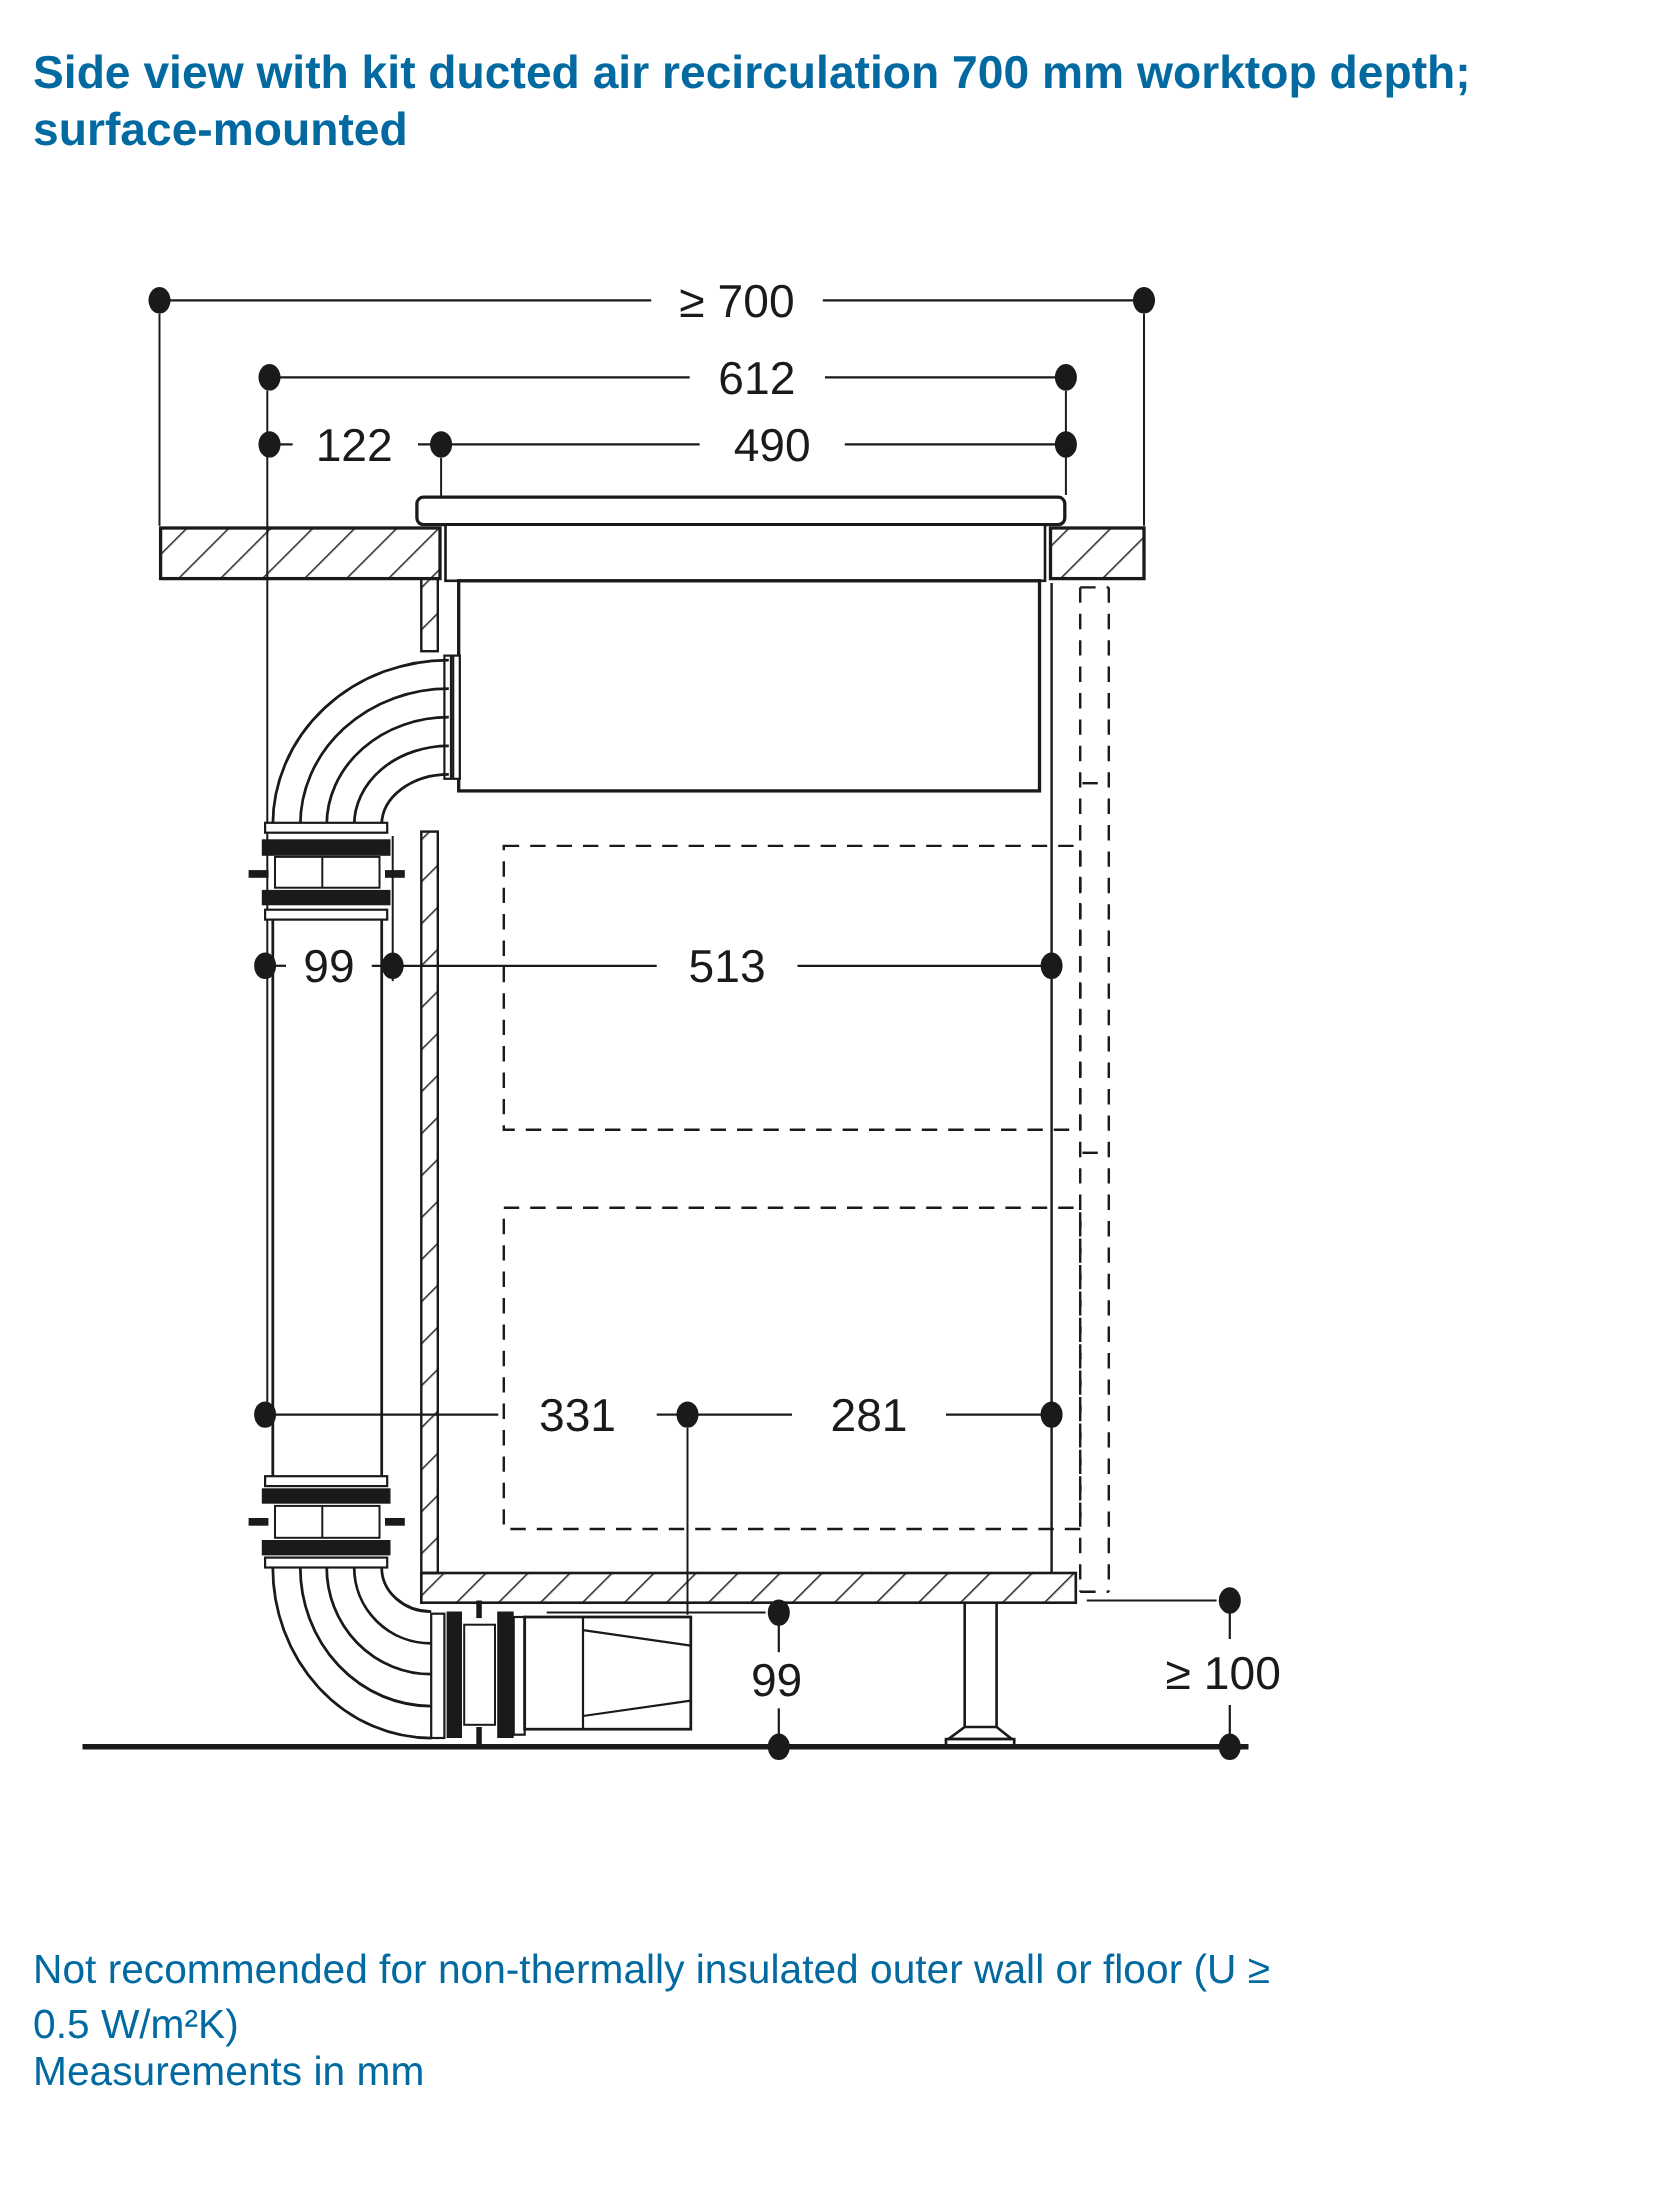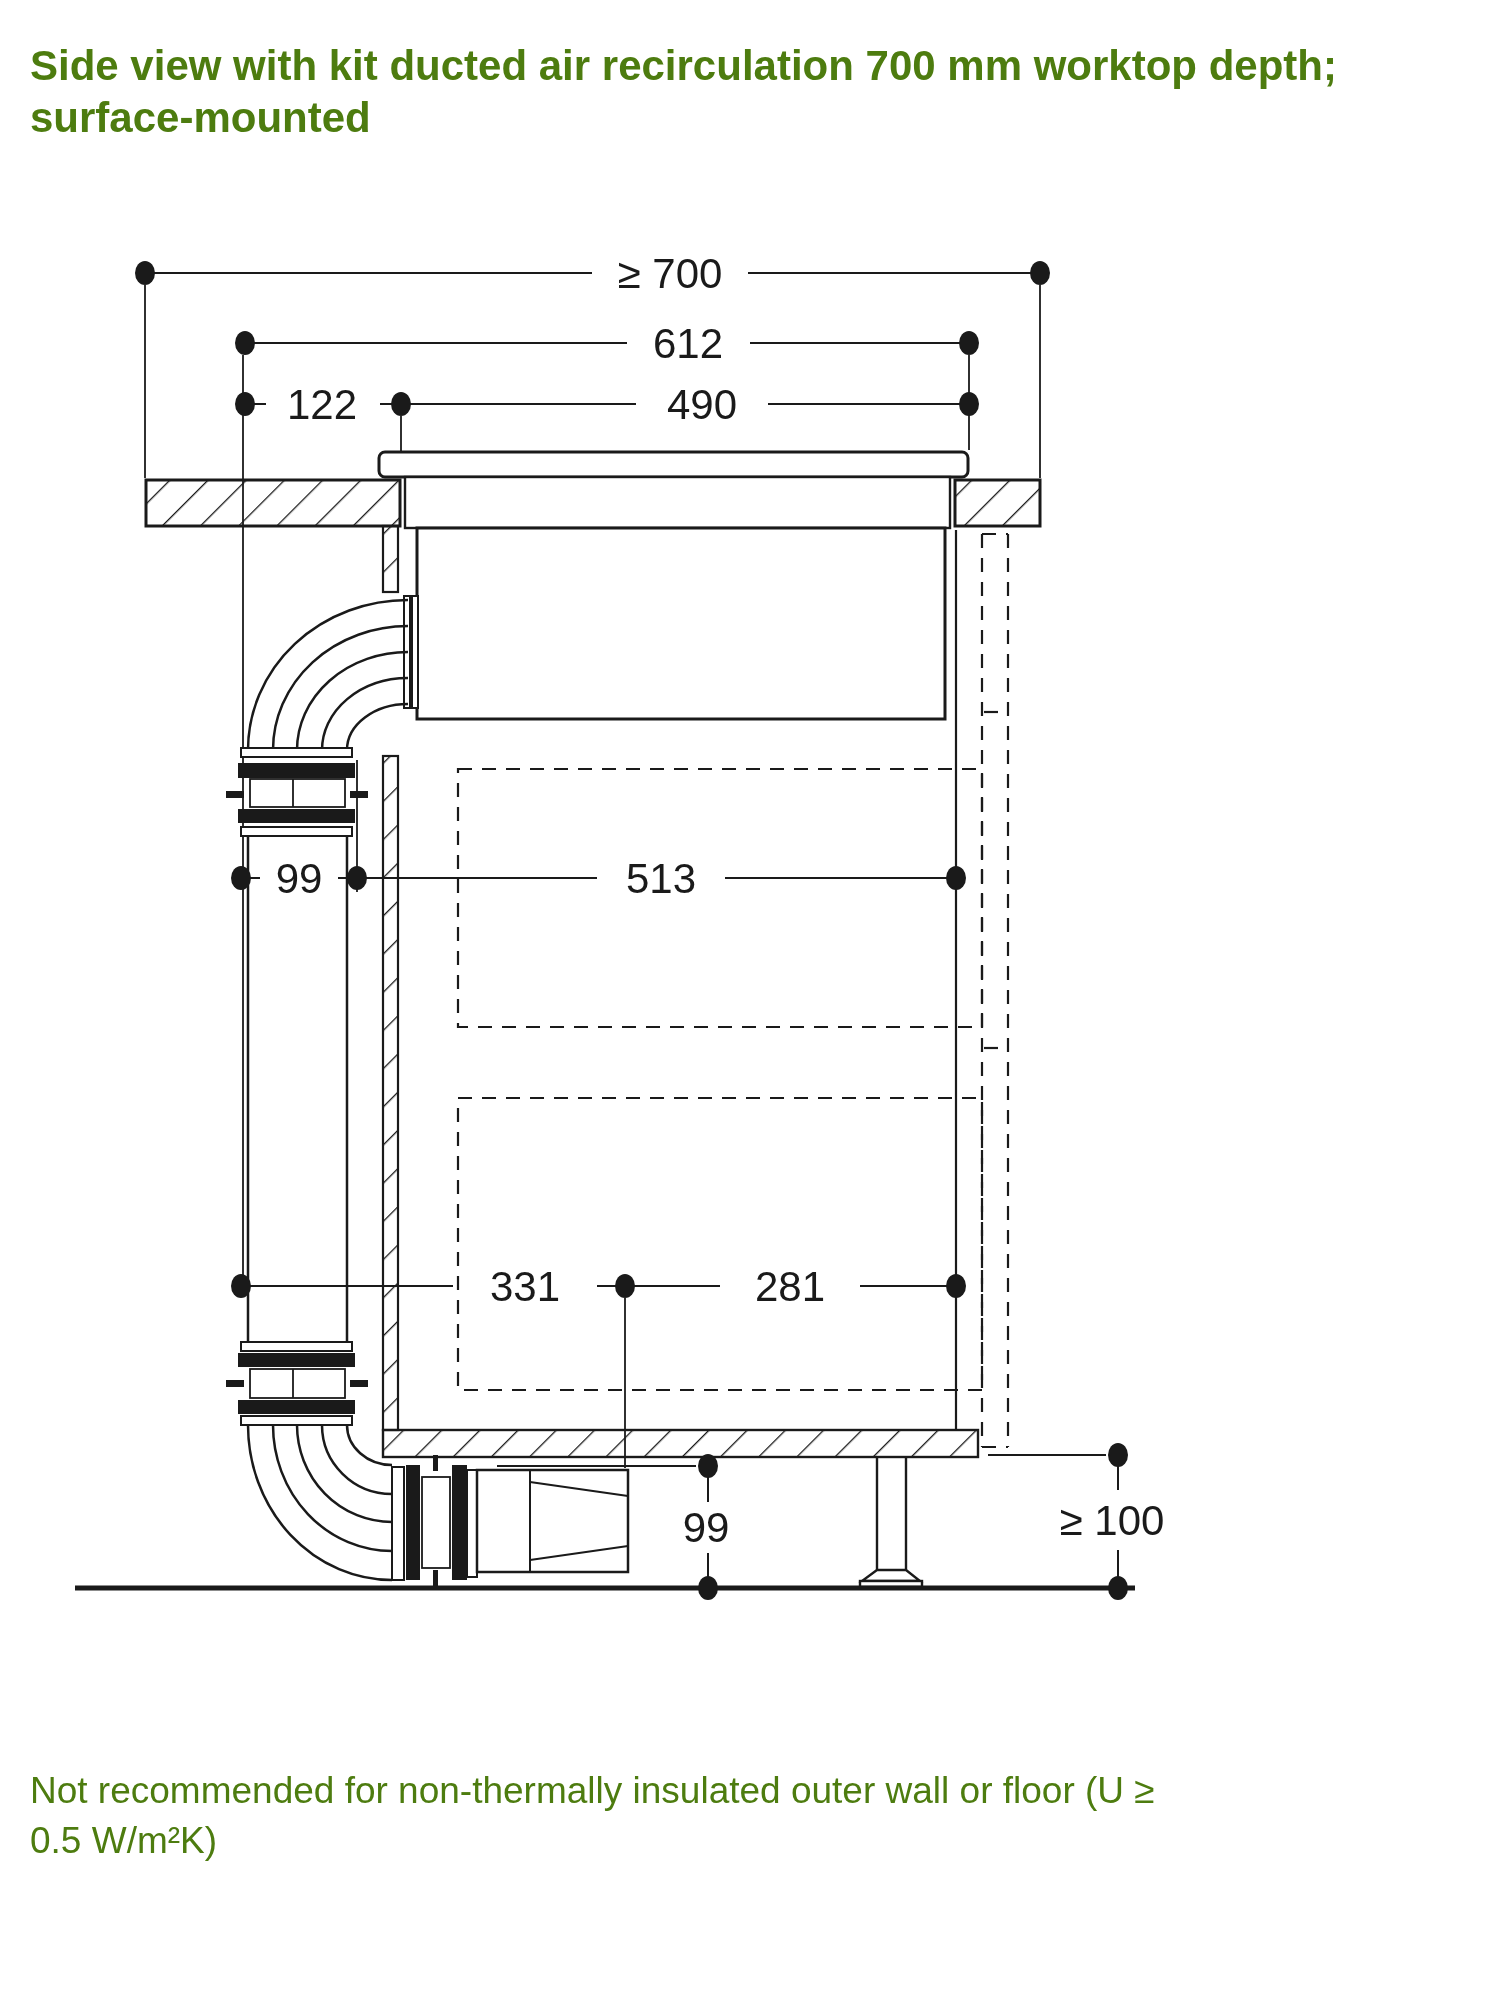--- a/index.html
+++ b/index.html
@@ -2,21 +2,21 @@
 <html><head>
 <meta charset="utf-8">
 <style>
   html,body{margin:0;padding:0;background:#fff;}
   .page{
     position:relative;
     width:1508px;
     height:2000px;
     background:#ffffff;
     font-family:"Liberation Sans", sans-serif;
-    color:#4d7c0f;
+    color:#0369a1;
     overflow:hidden;
   }
   .title-block{
     position:absolute;
     left:30px; top:40px;
     width:1460px;
     font-size:42px;
     font-weight:bold;
     line-height:52px;
     letter-spacing:0;
@@ -235,14 +235,15 @@
       <text class="dimtext" x="706" y="1542">99</text>
       <text class="dimtext" x="1112" y="1535">≥ 100</text>
     </g>
   </svg>
 
   <div class="note-block">
     <div>Not recommended for non-thermally insulated outer wall or floor (U ≥</div>
     <div>0.5 W/m²K)</div>
   </div>
 
+  <div class="units-block">Measurements in mm</div>
 
 </div>
 
 </body></html>

